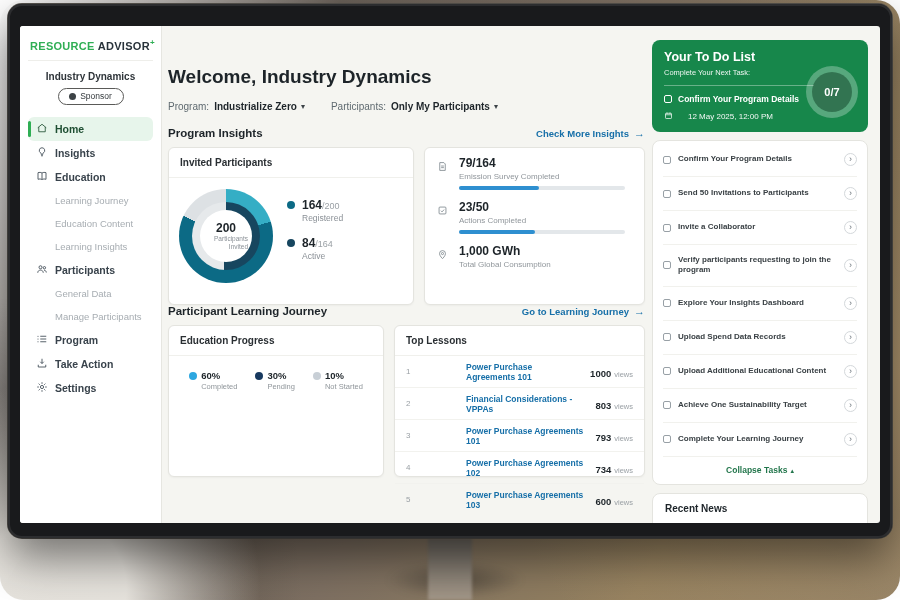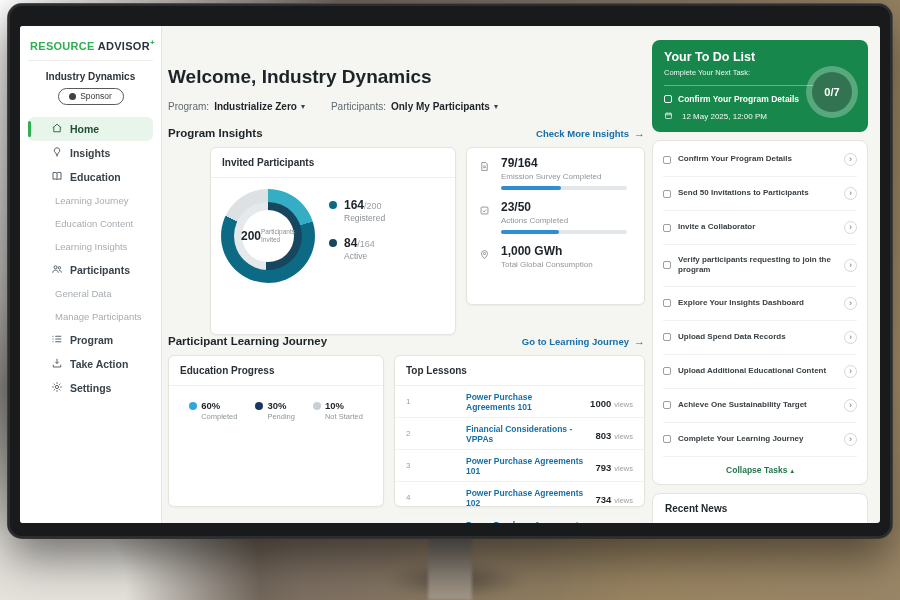--- a/index.html
+++ b/index.html
@@ -5,21 +5,21 @@
   html,body{margin:0;padding:0;width:900px;height:600px;overflow:hidden;
     font-family:"Liberation Sans","DejaVu Sans",sans-serif;}
   *{box-sizing:border-box;}
 
   
   .bg{position:absolute;inset:0;
     background:
       radial-gradient(circle at 6% 98%, rgba(238,235,229,.95) 0 7%, rgba(238,235,229,0) 20%),
       radial-gradient(circle at 100% 62%, rgba(199,168,122,.55), transparent 42%),
       radial-gradient(circle at 0% 100%, rgba(35,35,35,.55), transparent 28%),
-      linear-gradient(118deg,#57534c 0%,#69605700 0%,#6a6159 28%,#7e7062 52%,#95815f 78%,#8a7a61 100%);}
+      linear-gradient(118deg,#57534c 0%,#69605700 0%,#6a6159 28%,#7e7062 52%,#95815f 78%,#8a7a61 100%); border-radius: 24px;}
 
   
   .monitor{position:absolute;left:8px;top:4px;width:884px;height:534px;
     background:#191a1c;border-radius:14px;
     box-shadow:0 20px 45px rgba(0,0,0,.5), inset 0 0 0 2px #2c2d2f, 0 0 0 1px #56534e;}
   .stand{position:absolute;left:428px;top:538px;width:44px;height:62px;
     background:linear-gradient(180deg,#6e6962,#a39788);filter:blur(1.5px);}
   .stand-shadow{position:absolute;left:380px;top:560px;width:150px;height:40px;border-radius:50%;
     background:radial-gradient(ellipse at center, rgba(40,38,35,.5), transparent 65%);filter:blur(3px);}
 
@@ -31,21 +31,21 @@
     border-right:1px solid #e6e6e1;padding:10px 8px 0;}
   .logo{font-size:11px;font-weight:bold;letter-spacing:.3px;padding:2px 2px 8px;border-bottom:1px solid #eeeeea;}
   .logo-res{color:#2FAE54;}
   .logo-adv{color:#28323a;margin-left:3px;}
   .logo-plus{color:#2FAE54;font-size:8px;font-weight:bold;}
   .org{text-align:center;font-size:10px;font-weight:bold;color:#2e3439;margin-top:10px;}
   .badge{margin:6px auto 12px;width:66px;border:1px solid #5a5a58;border-radius:10px;
     padding:2.5px 4px;display:flex;align-items:center;justify-content:center;gap:4px;
     font-size:8.5px;color:#33383c;cursor:pointer;}
   .badge-ico{width:7px;height:7px;border-radius:50%;background:#3c4246;}
-  .nav-item{display:flex;align-items:center;gap:7px;height:24px;padding:0 23px;
+  .nav-item{display:flex;align-items:center;gap:7px;height:24px;padding:0 8px;
     font-size:10.5px;font-weight:bold;color:#39434c;border-radius:6px;cursor:pointer;position:relative;}
   .nav-item svg{width:12px;height:12px;flex:none;}
   .nav-item.active{background:#e7f5eb;color:#1f4f33;}
   .nav-item.active::before{content:"";position:absolute;left:0;top:4px;bottom:4px;width:3px;
     background:#2FAE54;border-radius:2px;}
   .nav-sub{display:flex;align-items:center;height:23px;padding-left:27px;font-size:9.5px;
     color:#a7adb2;cursor:pointer;}
 
   
   .main{position:absolute;left:148px;top:40px;width:477px;}
@@ -57,26 +57,26 @@
   .sec-row{display:flex;justify-content:space-between;align-items:flex-start;margin:0 0 8px;}
   .sec-row:first-of-type{margin-top:0;}
   h2{font-size:11.5px;font-weight:bold;color:#1d2429;margin:0;}
   .link{font-size:9.5px;font-weight:bold;color:#166FA8;display:flex;align-items:center;gap:5px;
     cursor:pointer;text-decoration:none;}
   .arrow{font-size:11px;}
   .row{display:flex;gap:10px;}
   .card{background:#fff;border:1px solid #e4e4df;border-radius:6px;box-shadow:0 1px 2px rgba(0,0,0,.04);}
   .card-title{font-size:10px;font-weight:bold;color:#2a2f33;padding:9px 11px;border-bottom:1px solid #f0f0ec;}
 
-  .card-invited{width:246px;height:188px;margin-left:42px;}
+  .card-invited{width:246px;height:158px;}
   .donut-wrap{display:flex;align-items:center;gap:14px;padding:11px 10px;}
   .donut{width:94px;height:94px;border-radius:50%;position:relative;flex:none;background:#ddd;}
   .donut-inner{position:absolute;inset:13px;border-radius:50%;background:#eee;}
   .donut-center{position:absolute;inset:21px;border-radius:50%;background:#fff;
-    display:flex;flex-direction:row;align-items:center;justify-content:center;text-align:left;}
+    display:flex;flex-direction:column;align-items:center;justify-content:center;text-align:right;}
   .dc-val{font-size:12px;font-weight:bold;color:#1d2429;}
   .dc-lab{font-size:6.5px;color:#8a9096;line-height:1.25;width:44px;}
   .legend .leg-item{display:flex;gap:7px;align-items:flex-start;margin-bottom:13px;}
   .dot{width:8px;height:8px;border-radius:50%;margin-top:3px;flex:none;}
   .leg-val{font-size:12px;font-weight:bold;color:#1d2429;}
   .leg-total{font-size:9px;color:#9aa0a5;font-weight:normal;}
   .leg-lab{font-size:8.5px;color:#8a9096;margin-top:1px;}
 
   .card-info{flex:1;height:158px;}
   .stats{padding:8px 12px;}
@@ -111,21 +111,21 @@
   .l-views span{font-size:7.5px;color:#9aa0a5;margin-left:3px;}
 
   
   .rightpanel{position:absolute;left:632px;top:14px;width:216px;}
   .todo-green{border-radius:8px;color:#fff;padding:10px 12px;position:relative;background:#17874B;}
   .todo-title{font-size:12.5px;font-weight:bold;}
   .todo-sub{font-size:7.5px;opacity:.92;margin-top:4px;}
   .todo-next{display:flex;align-items:center;gap:6px;margin-top:8px;padding-top:8px;
     border-top:1px solid rgba(255,255,255,.35);width:150px;font-size:8.5px;font-weight:bold;}
   .cb-white{width:8px;height:8px;border:1.3px solid #fff;border-radius:2px;flex:none;cursor:pointer;}
-  .todo-date{display:flex;align-items:center;gap:9px;font-size:8px;margin-top:7px;opacity:.95;}
+  .todo-date{display:flex;align-items:center;gap:15px;font-size:8px;margin-top:7px;opacity:.95;}
   .todo-date svg{width:9px;height:9px;}
   .todo-progress{position:absolute;right:10px;top:26px;width:52px;height:52px;border-radius:50%;
     background:rgba(255,255,255,.28);display:flex;align-items:center;justify-content:center;}
   .tp-inner{width:40px;height:40px;border-radius:50%;background:rgba(0,45,22,.42);color:#fff;
     font-weight:bold;font-size:11px;display:flex;align-items:center;justify-content:center;}
 
   .task-card{margin-top:8px;background:#fff;border:1px solid #e4e4df;border-radius:8px;padding:2px 10px 4px;}
   .task{display:flex;align-items:center;gap:7px;padding:10px 0;border-bottom:1px solid #f1f1ed;cursor:pointer;}
   .task:nth-last-of-type(1){border-bottom:none;}
   .cb{width:8px;height:8px;border:1px solid #98a0a6;border-radius:2px;flex:none;cursor:pointer;}

